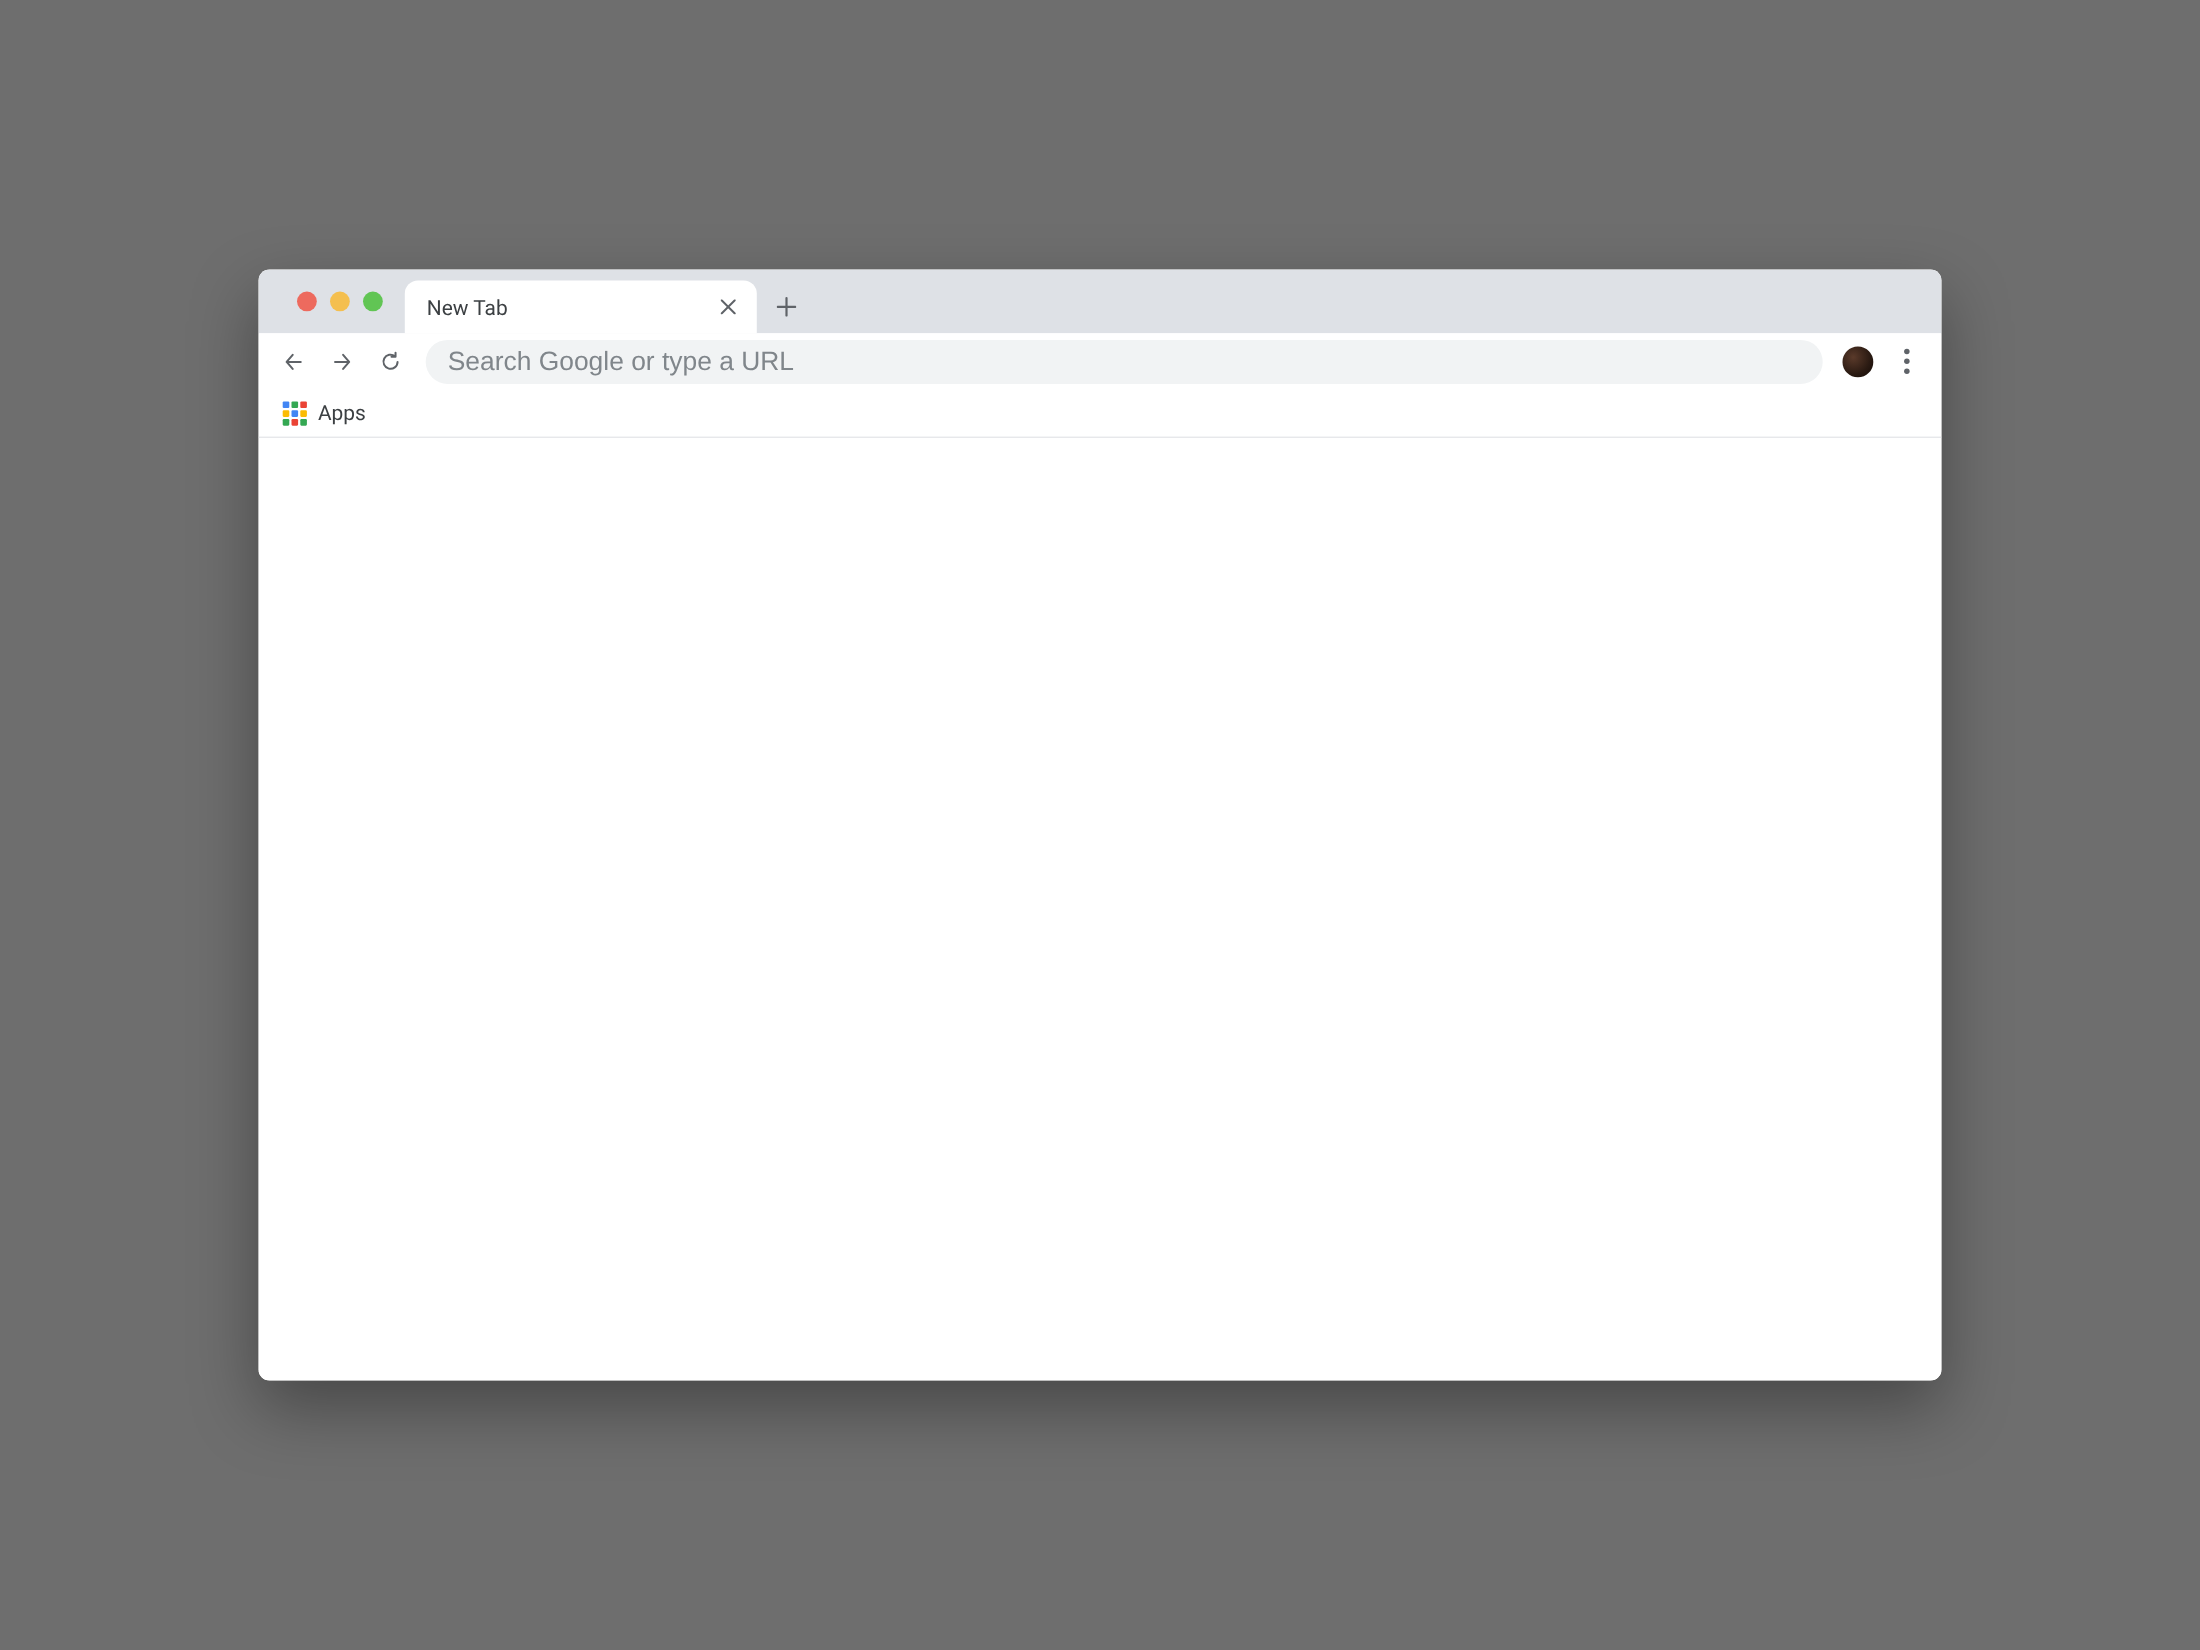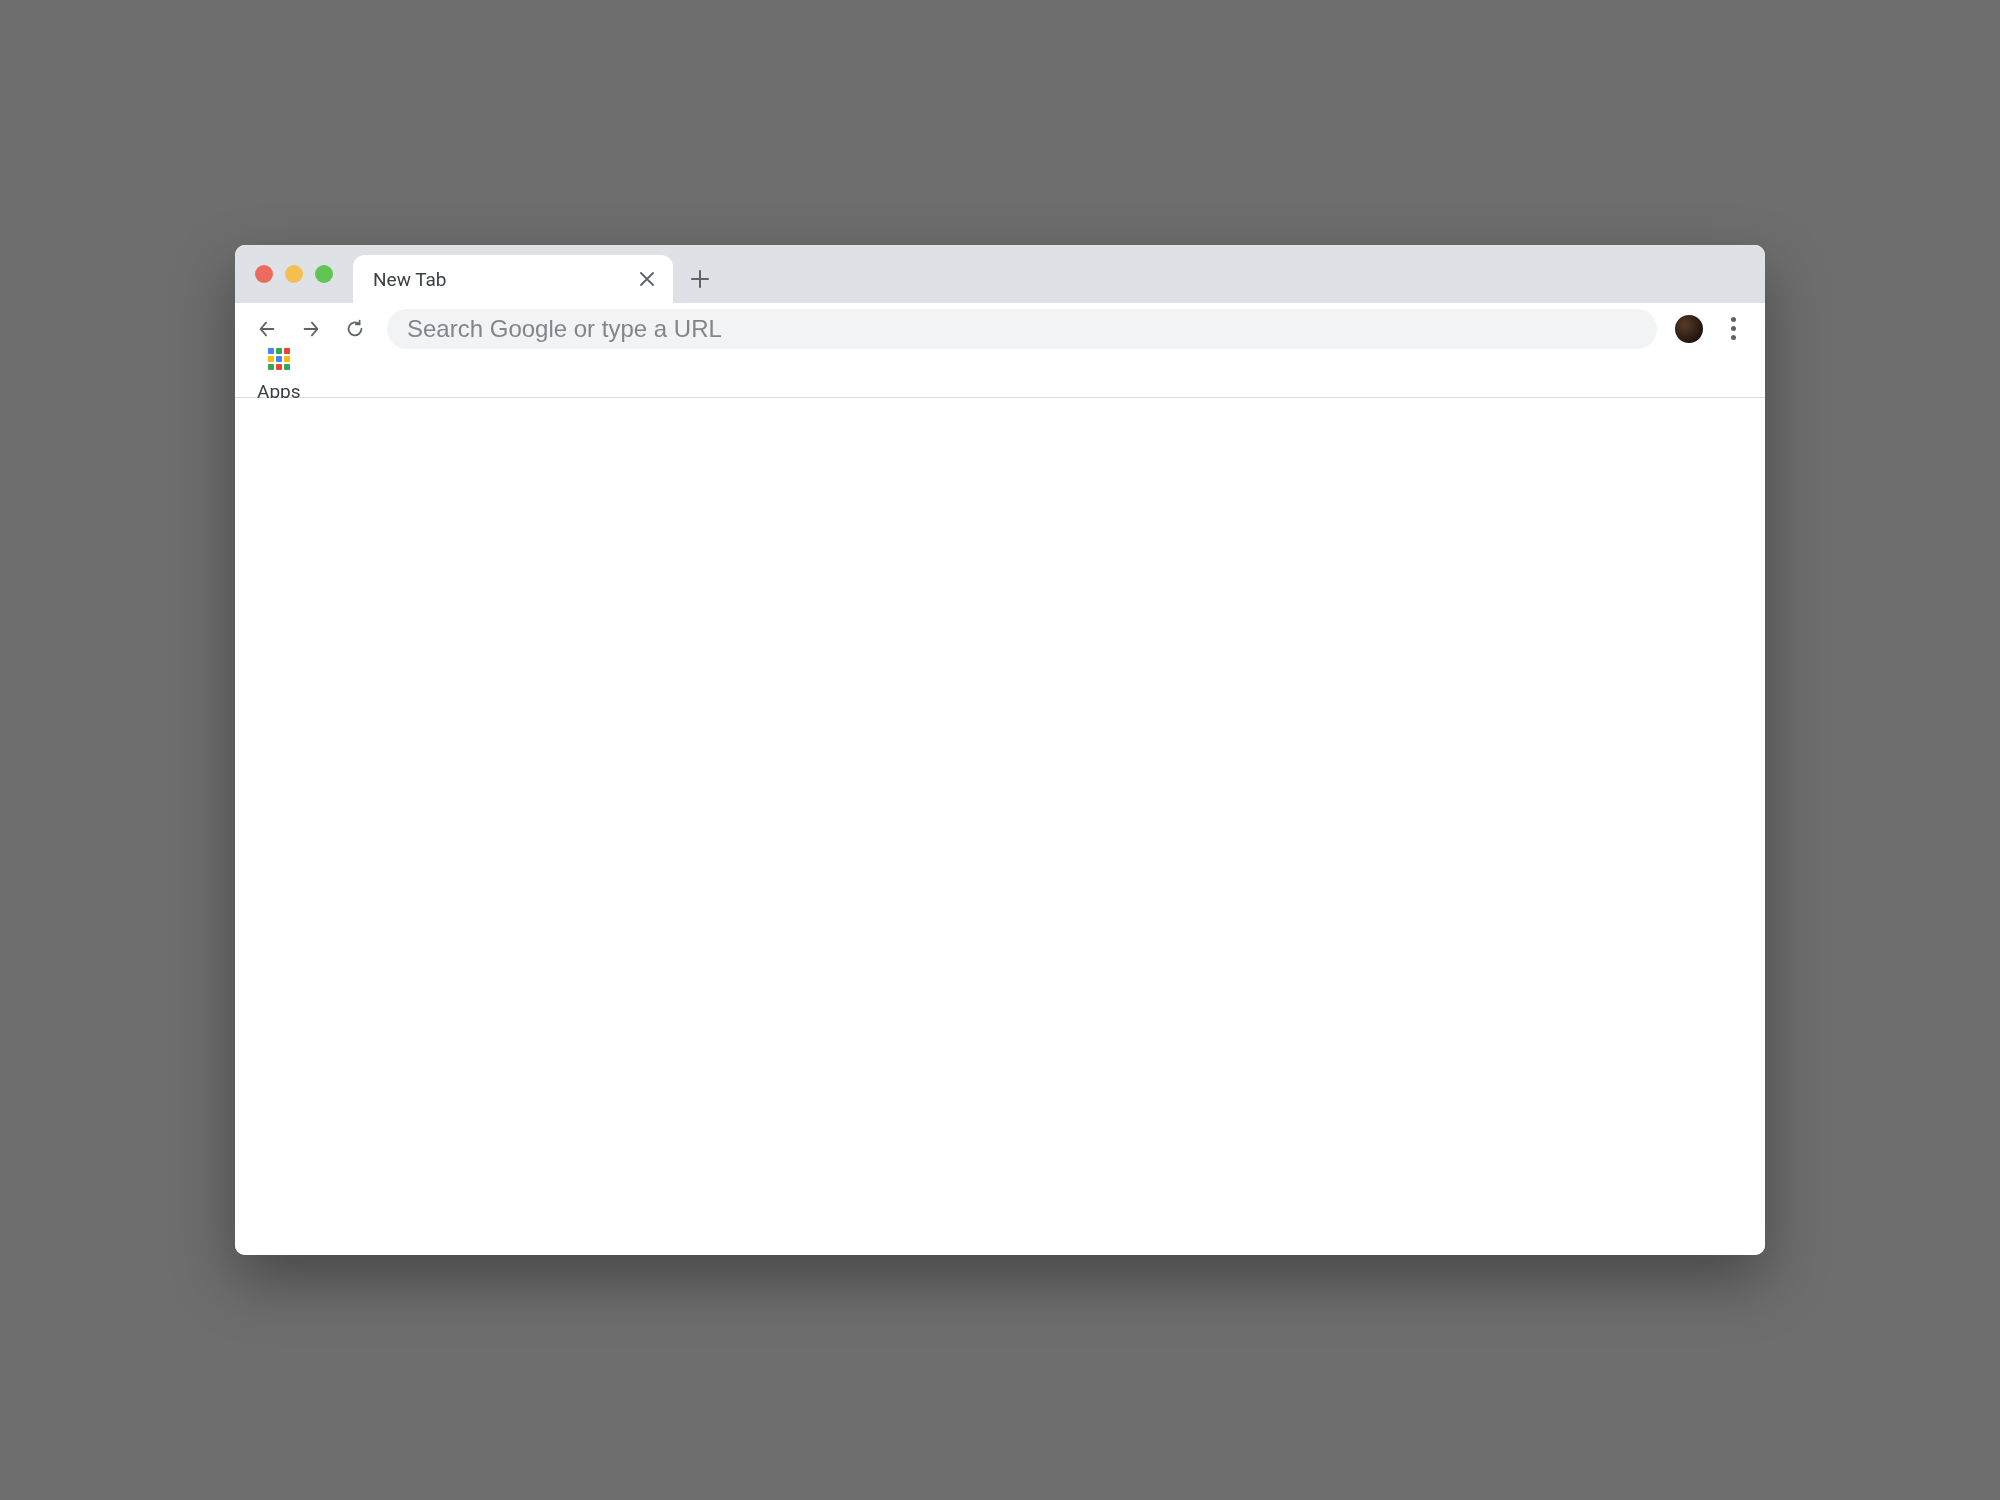--- a/index.html
+++ b/index.html
@@ -27,21 +27,21 @@
       overflow: hidden;
       display: flex;
       flex-direction: column;
     }
     
     .tab-strip {
       height: 58px;
       background: #dee1e6;
       display: flex;
       align-items: flex-end;
-      padding-left: 14px;
+      padding-left: 29px;
     }
     
     .traffic-lights {
       display: flex;
       gap: 12px;
       align-items: center;
       height: 100%;
       padding: 0 8px 0 6px;
       margin-right: 12px;
     }
@@ -194,21 +194,20 @@
       align-items: center;
       padding: 0 16px;
     }
     
     .bookmark-item {
       display: flex;
       align-items: center;
       gap: 10px;
       cursor: pointer;
       padding: 4px 6px;
-      flex-direction: column;
     }
     
     .apps-grid {
       width: 22px;
       height: 22px;
       display: grid;
       grid-template-columns: repeat(3, 1fr);
       grid-template-rows: repeat(3, 1fr);
       gap: 2px;
     }

